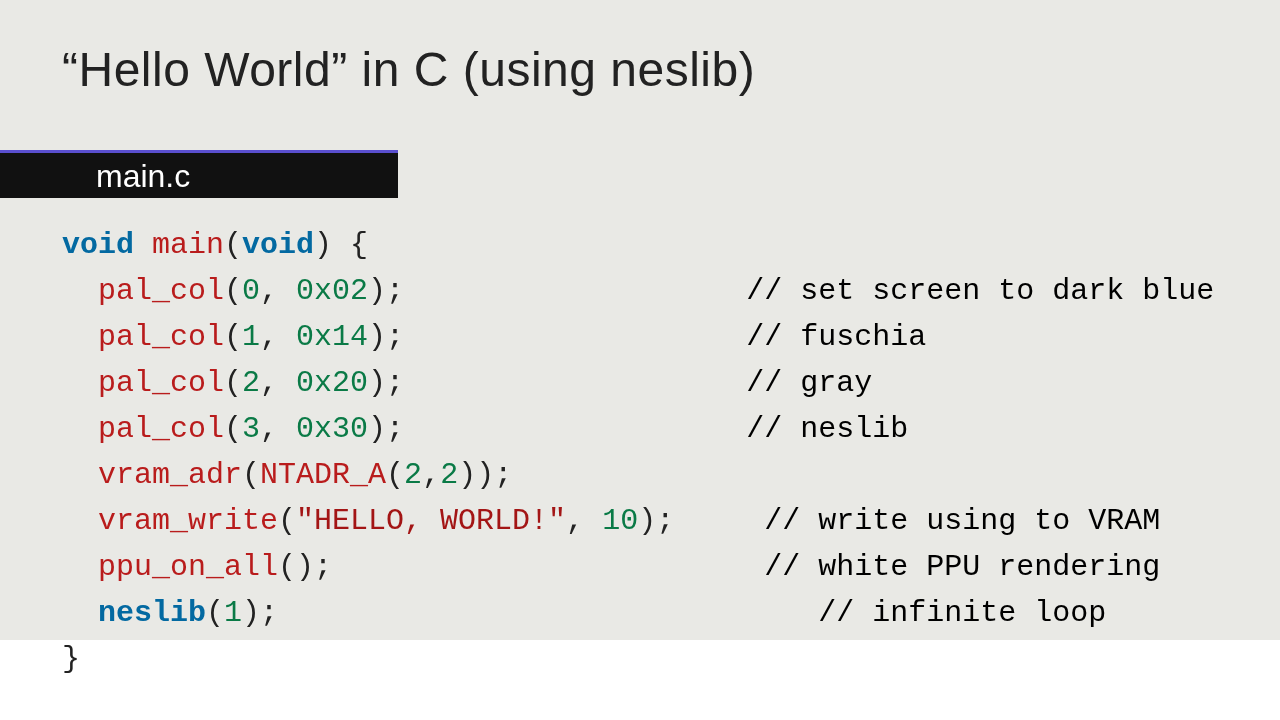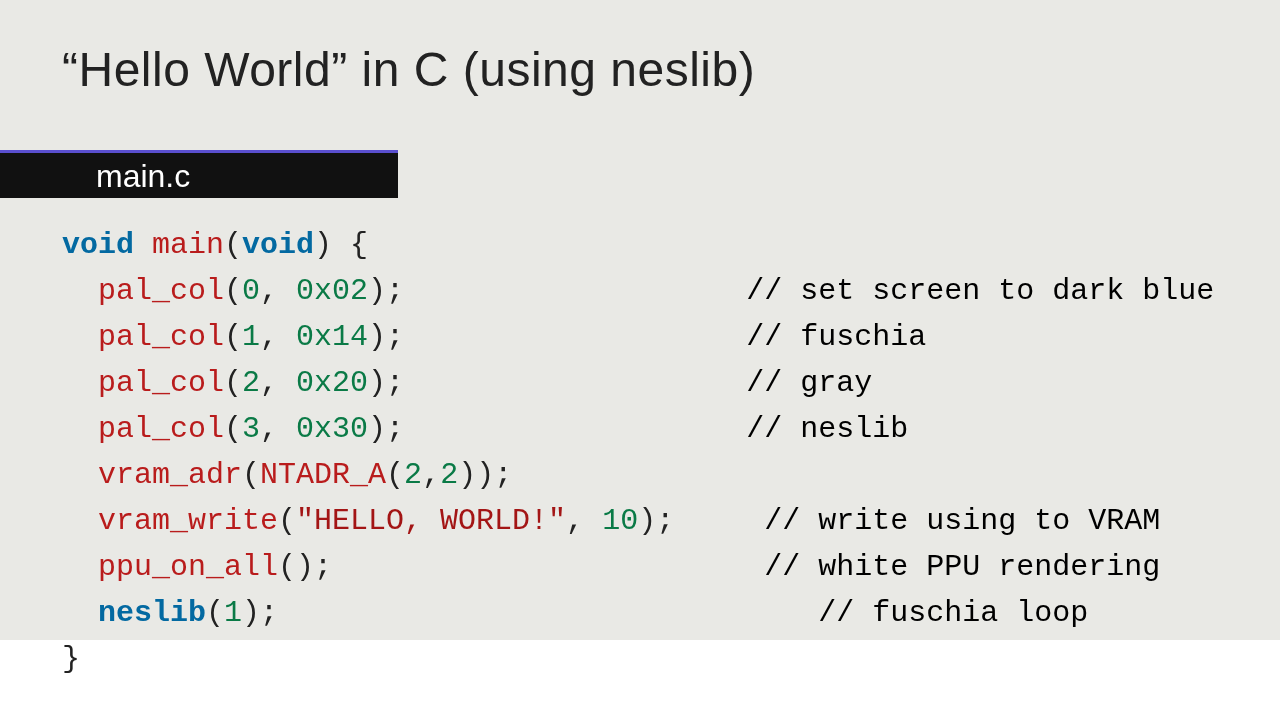--- a/index.html
+++ b/index.html
@@ -67,16 +67,16 @@
   <div class="tab">main.c</div>
 
   <div class="code"><span class="kw">void</span> <span class="fn">main</span><span class="pn">(</span><span class="kw">void</span><span class="pn">) {</span>
 <span>  </span><span class="fn">pal_col</span><span class="pn">(</span><span class="num">0</span><span class="pn">, </span><span class="num">0x02</span><span class="pn">);</span><span>                   </span><span class="cm">// set screen to dark blue</span>
 <span>  </span><span class="fn">pal_col</span><span class="pn">(</span><span class="num">1</span><span class="pn">, </span><span class="num">0x14</span><span class="pn">);</span><span>                   </span><span class="cm">// fuschia</span>
 <span>  </span><span class="fn">pal_col</span><span class="pn">(</span><span class="num">2</span><span class="pn">, </span><span class="num">0x20</span><span class="pn">);</span><span>                   </span><span class="cm">// gray</span>
 <span>  </span><span class="fn">pal_col</span><span class="pn">(</span><span class="num">3</span><span class="pn">, </span><span class="num">0x30</span><span class="pn">);</span><span>                   </span><span class="cm">// neslib</span>
 <span>  </span><span class="fn">vram_adr</span><span class="pn">(</span><span class="fn">NTADR_A</span><span class="pn">(</span><span class="num">2</span><span class="pn">,</span><span class="num">2</span><span class="pn">)</span><span class="pn">);</span>
 <span>  </span><span class="fn">vram_write</span><span class="pn">(</span><span class="str">"HELLO, WORLD!"</span><span class="pn">, </span><span class="num">10</span><span class="pn">);</span><span>     </span><span class="cm">// write using to VRAM</span>
 <span>  </span><span class="fn">ppu_on_all</span><span class="pn">();</span><span>                        </span><span class="cm">// white PPU rendering</span>
-<span>  </span><span class="kw">neslib</span><span class="pn">(</span><span class="num">1</span><span class="pn">);</span><span>                              </span><span class="cm">// fuschia loop</span>
+<span>  </span><span class="kw">neslib</span><span class="pn">(</span><span class="num">1</span><span class="pn">);</span><span>                              </span><span class="cm">// infinite loop</span>
 <span class="pn">}</span></div>
 
 </div>
 
 </body></html>

